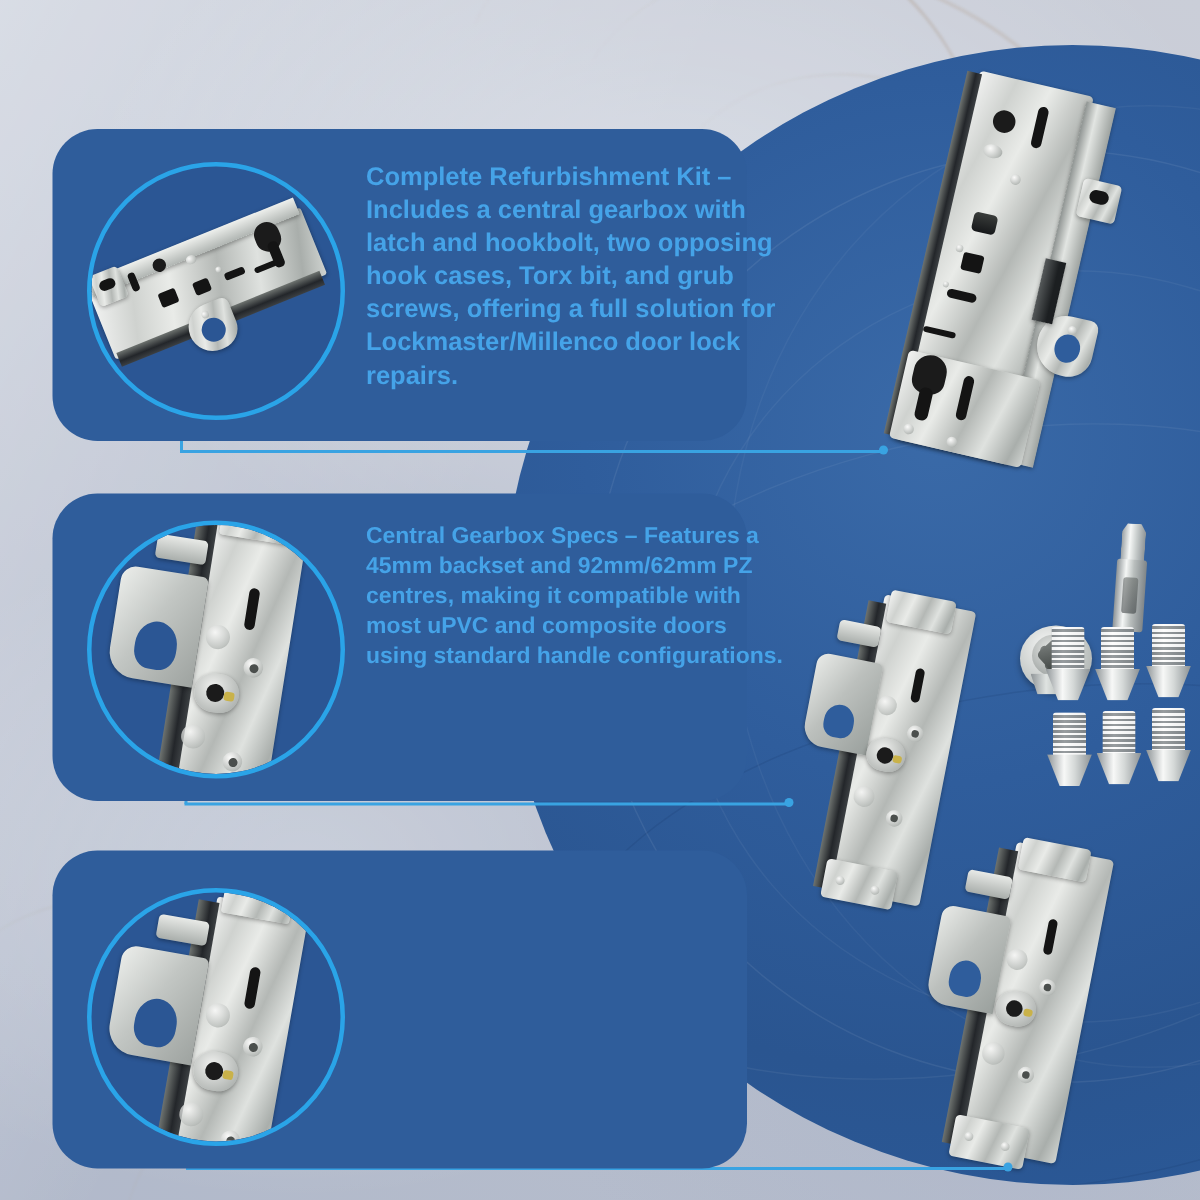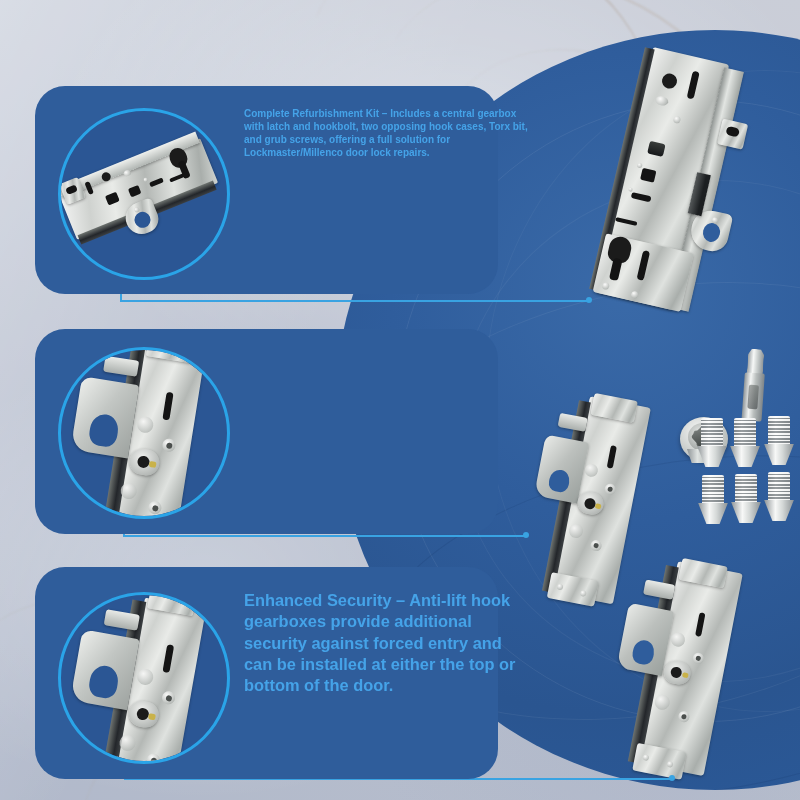--- a/index.html
+++ b/index.html
@@ -58,21 +58,21 @@
   .card3{left:35px;top:567px;width:463px;height:212px;}
 
   .thumb{position:absolute;border-radius:50%;border:3px solid #2aa4e8;
          overflow:hidden;background:#2b5694;}
   .thumb-inner{position:absolute;inset:0;border-radius:50%;overflow:hidden;}
   .t1{left:23px;top:22px;width:166px;height:166px;}
   .t2{left:23px;top:18px;width:166px;height:166px;}
   .t3{left:23px;top:25px;width:166px;height:166px;}
 
   .ctext{position:absolute;color:#45a3e8;font-weight:bold;line-height:1.30;}
-  .ctext1{left:209px;top:21px;width:288px;font-size:10px;}
+  .ctext1{left:209px;top:21px;width:288px;font-size:17px;}
   .ctext2{left:209px;top:19px;width:278px;font-size:15.3px;}
   .ctext3{left:209px;top:23px;width:290px;font-size:16.4px;}
 
   
   .conn{position:absolute;}
   .conn .vseg{position:absolute;width:1.6px;background:#39a3e2;}
   .conn .hseg{position:absolute;height:1.6px;background:#39a3e2;}
   .conn .dot{position:absolute;width:6px;height:6px;border-radius:50%;background:#39a3e2;}
 
   
@@ -340,20 +340,21 @@
           <div class="metal" style="left:66px;top:110px;width:30px;height:26px;border-radius:13px;
                background:radial-gradient(circle at 40% 35%,#f0f1ef,#9ea3a0);"></div>
           <div class="hole" style="left:74px;top:117px;width:12px;height:12px;"></div>
           <div style="position:absolute;left:86px;top:121px;width:7px;height:6px;background:#c9b24a;border-radius:2px;"></div>
           <div class="bump" style="left:62px;top:146px;width:16px;height:16px;opacity:.75;"></div>
           <div class="bump" style="left:92px;top:160px;width:13px;height:13px;"></div>
           <div class="hole" style="left:96px;top:164px;width:6px;height:6px;background:#4b4f4d;"></div>
         </div>
       </div>
     </div>
+    <div class="ctext ctext2">Central Gearbox Specs – Features a 45mm backset and 92mm/62mm PZ centres, making it compatible with most uPVC and composite doors using standard handle configurations.</div>
   </div>
 
   <div class="card card3">
     <div class="thumb t3">
       <div class="thumb-inner">
         <div class="prod" style="left:10px;top:-4px;width:170px;height:200px;transform:rotate(10deg);">
           <div class="metal" style="left:58px;top:10px;width:62px;height:176px;border-radius:2px;"></div>
           <div class="edgeL" style="left:46px;top:14px;width:14px;height:172px;"></div>
           <div class="metal" style="left:62px;top:4px;width:46px;height:16px;border-radius:2px;"></div>
           <div class="metal" style="left:22px;top:28px;width:34px;height:16px;border-radius:3px;
@@ -372,16 +373,15 @@
           <div class="hole" style="left:70px;top:119px;width:12px;height:12px;"></div>
           <div style="position:absolute;left:82px;top:123px;width:7px;height:6px;background:#c9b24a;border-radius:2px;"></div>
           <div class="bump" style="left:58px;top:148px;width:16px;height:16px;opacity:.75;"></div>
           <div class="bump" style="left:88px;top:162px;width:13px;height:13px;"></div>
           <div class="hole" style="left:92px;top:166px;width:6px;height:6px;background:#4b4f4d;"></div>
           <div class="metal" style="left:52px;top:176px;width:52px;height:26px;border-radius:2px;"></div>
 
         </div>
       </div>
     </div>
-    <div class="ctext ctext3">Enhanced Security – Anti-lift hook gearboxes provide additional security against forced entry and can be installed at either the top or bottom of the door.</div>
   </div>
 
 </div>
 
 </body></html>

